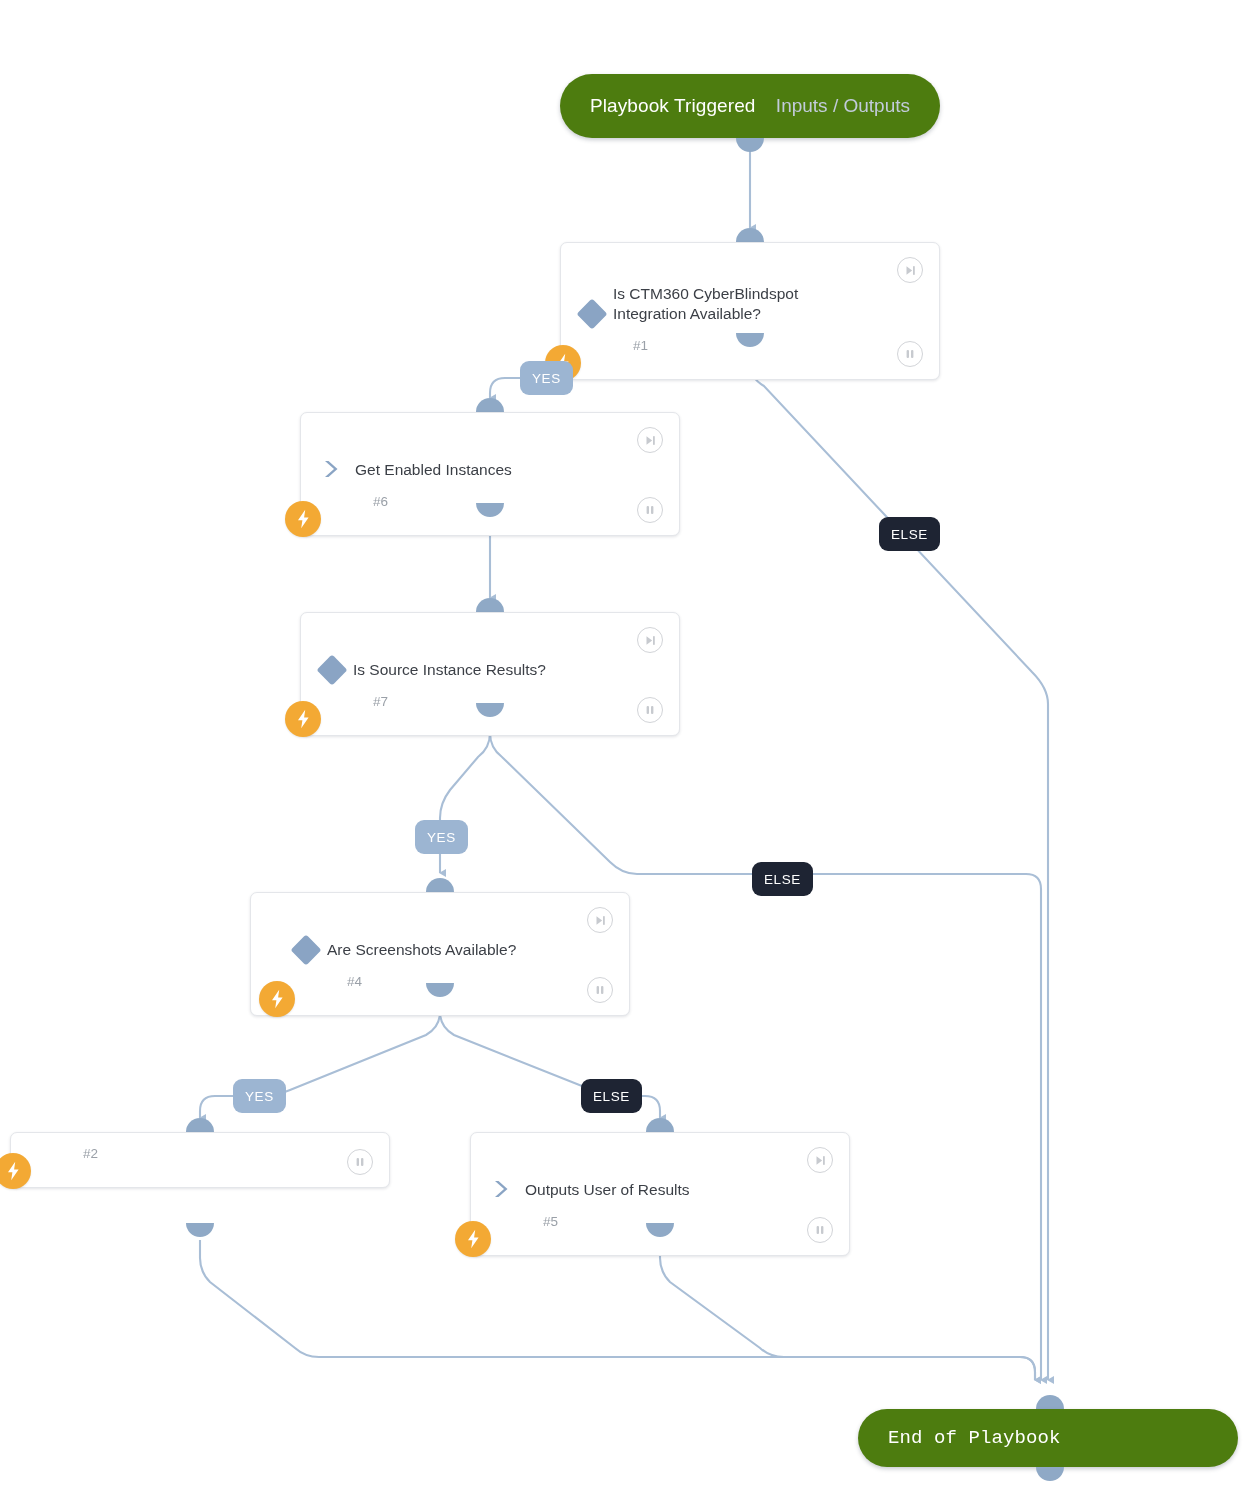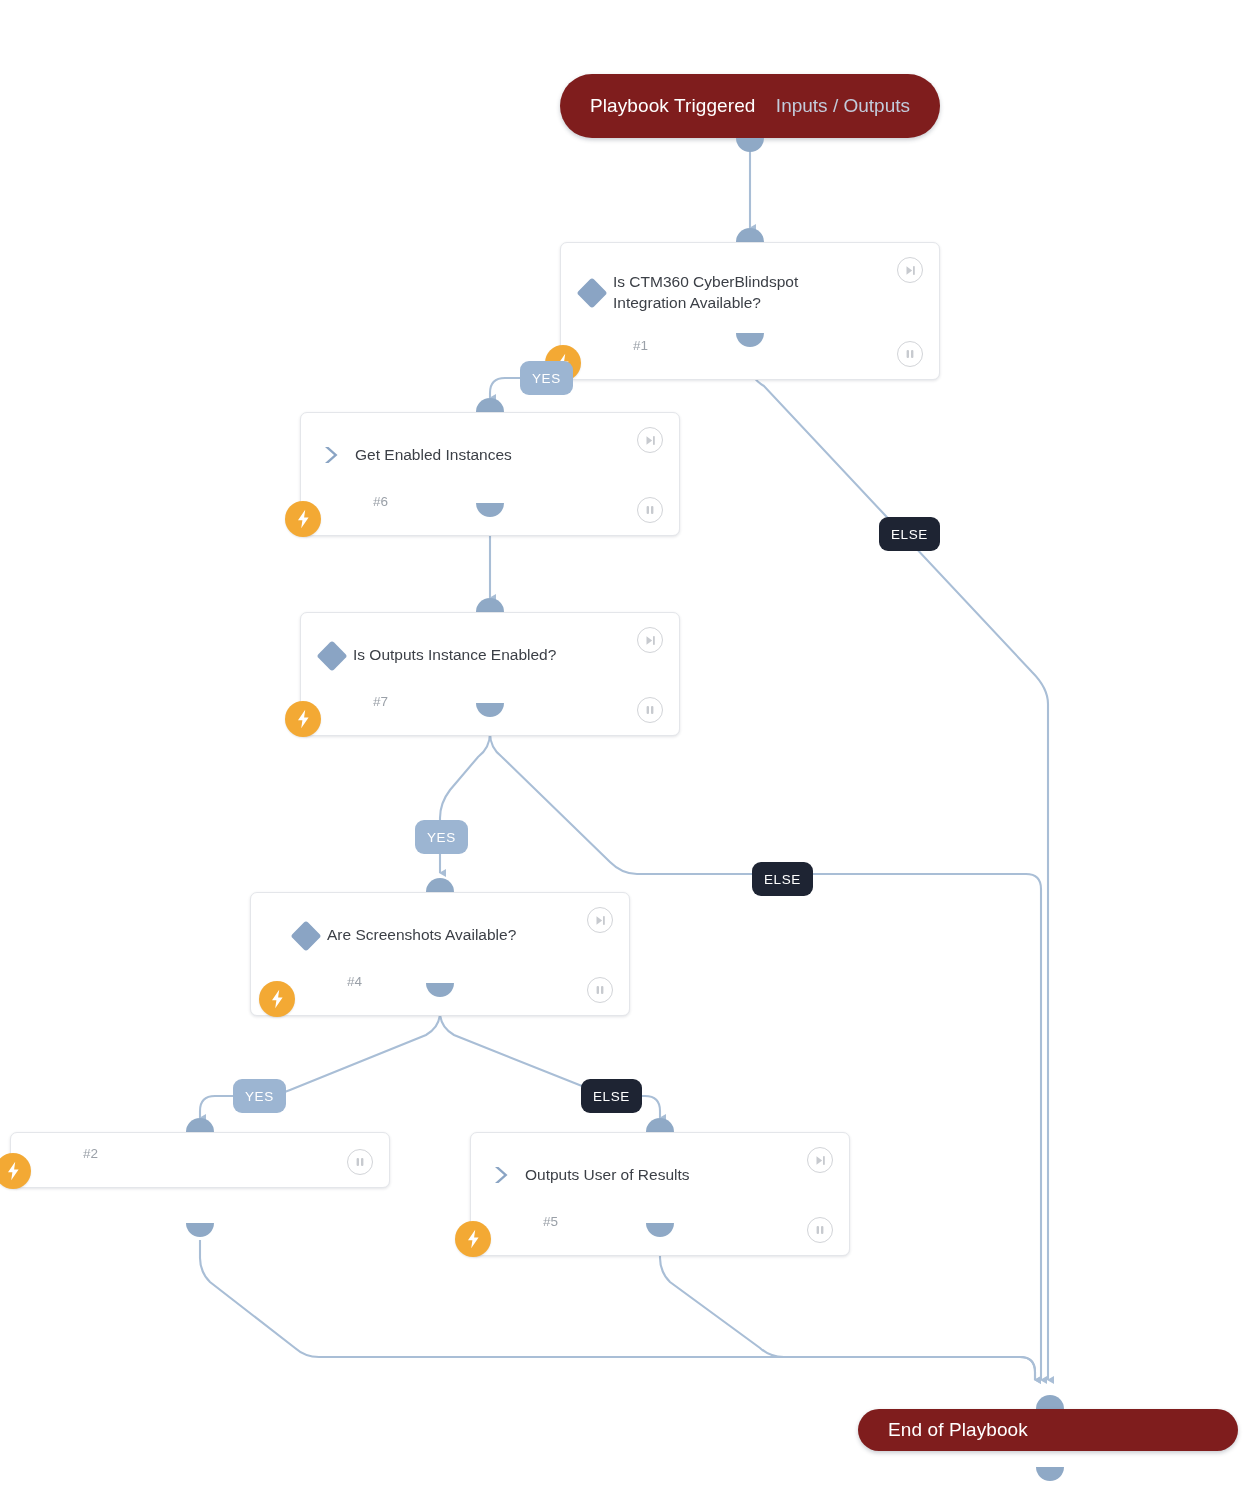--- a/index.html
+++ b/index.html
@@ -9,21 +9,21 @@
     font-family:"Liberation Sans","DejaVu Sans",sans-serif;
     overflow:hidden;
     position:relative;
   }
   #canvas{position:absolute;left:0;top:0;width:1250px;height:1494px;}
   #edges{position:absolute;left:0;top:0;width:1250px;height:1494px;pointer-events:none;}
 
   
   .pill{
     position:absolute;
-    background:#7f1d1d;
+    background:#4d7c0f;
     border-radius:32px;
     box-shadow:0 2px 4px rgba(40,50,70,.25);
     display:flex;align-items:center;
     box-sizing:border-box;
     padding:0 30px;
   }
   .pill .pill-title{
     color:#ffffff;font-size:19px;letter-spacing:.1px;
   }
   .pill .pill-sub{
@@ -34,21 +34,21 @@
   .node{
     position:absolute;
     width:380px;
     background:#ffffff;
     border:1px solid #e4e6ea;
     border-radius:7px;
     box-shadow:0 1px 3px rgba(30,40,60,.13);
     box-sizing:border-box;
   }
   .node-top{
-    display:flex;align-items:center;
+    display:flex;align-items:flex-end;
     padding:16px 16px 0 16px;
     min-height:52px;
     position:relative;
   }
   .node-title{
     font-size:15.5px;color:#3b3f46;line-height:1.33;
     margin-left:10px;margin-top:1px;
     max-width:250px;
     padding-right:6px;
   }
@@ -225,21 +225,21 @@
         </svg>
       </span>
     </div>
   </div>
   <div class="port out" style="left:476px;top:503px;"></div>
 
   <div class="port in" style="left:476px;top:598px;"></div>
   <div class="node" style="left:300px;top:612px;">
     <div class="node-top">
       <span class="ico-diamond"></span>
-      <span class="node-title">Is Outputs Instance Enabled?</span>
+      <span class="node-title">Is Source Instance Results?</span>
       <span class="ctl run">
         <svg width="13" height="13" viewBox="0 0 13 13">
           <path d="M2.5,2.2 L8.2,6.5 L2.5,10.8 Z" fill="#c7cacf"></path>
           <rect x="9" y="2.2" width="1.8" height="8.6" fill="#c7cacf"></rect>
         </svg>
       </span>
     </div>
     <div class="node-bottom">
       <span class="ico-bolt">
         <svg width="17" height="20" viewBox="0 0 17 20">
@@ -332,21 +332,21 @@
         <svg width="12" height="12" viewBox="0 0 12 12">
           <rect x="2.6" y="2" width="2.4" height="8" rx="1" fill="#c7cacf"></rect>
           <rect x="7.0" y="2" width="2.4" height="8" rx="1" fill="#c7cacf"></rect>
         </svg>
       </span>
     </div>
   </div>
   <div class="port out" style="left:646px;top:1223px;"></div>
 
   <div class="port in" style="left:1036px;top:1395px;"></div>
-  <div class="pill" style="left:858px;top:1409px;width:380px;height:42px;">
+  <div class="pill" style="left:858px;top:1409px;width:380px;height:58px;font-family:Liberation Mono, monospace;">
     <span class="pill-title">End of Playbook</span>
   </div>
   <div class="port out" style="left:1036px;top:1467px;"></div>
 
   <div class="blabel yes" style="left:520px;top:361px;">YES</div>
   <div class="blabel els" style="left:879px;top:517px;">ELSE</div>
   <div class="blabel yes" style="left:415px;top:820px;">YES</div>
   <div class="blabel els" style="left:752px;top:862px;">ELSE</div>
   <div class="blabel yes" style="left:233px;top:1079px;">YES</div>
   <div class="blabel els" style="left:581px;top:1079px;">ELSE</div>

